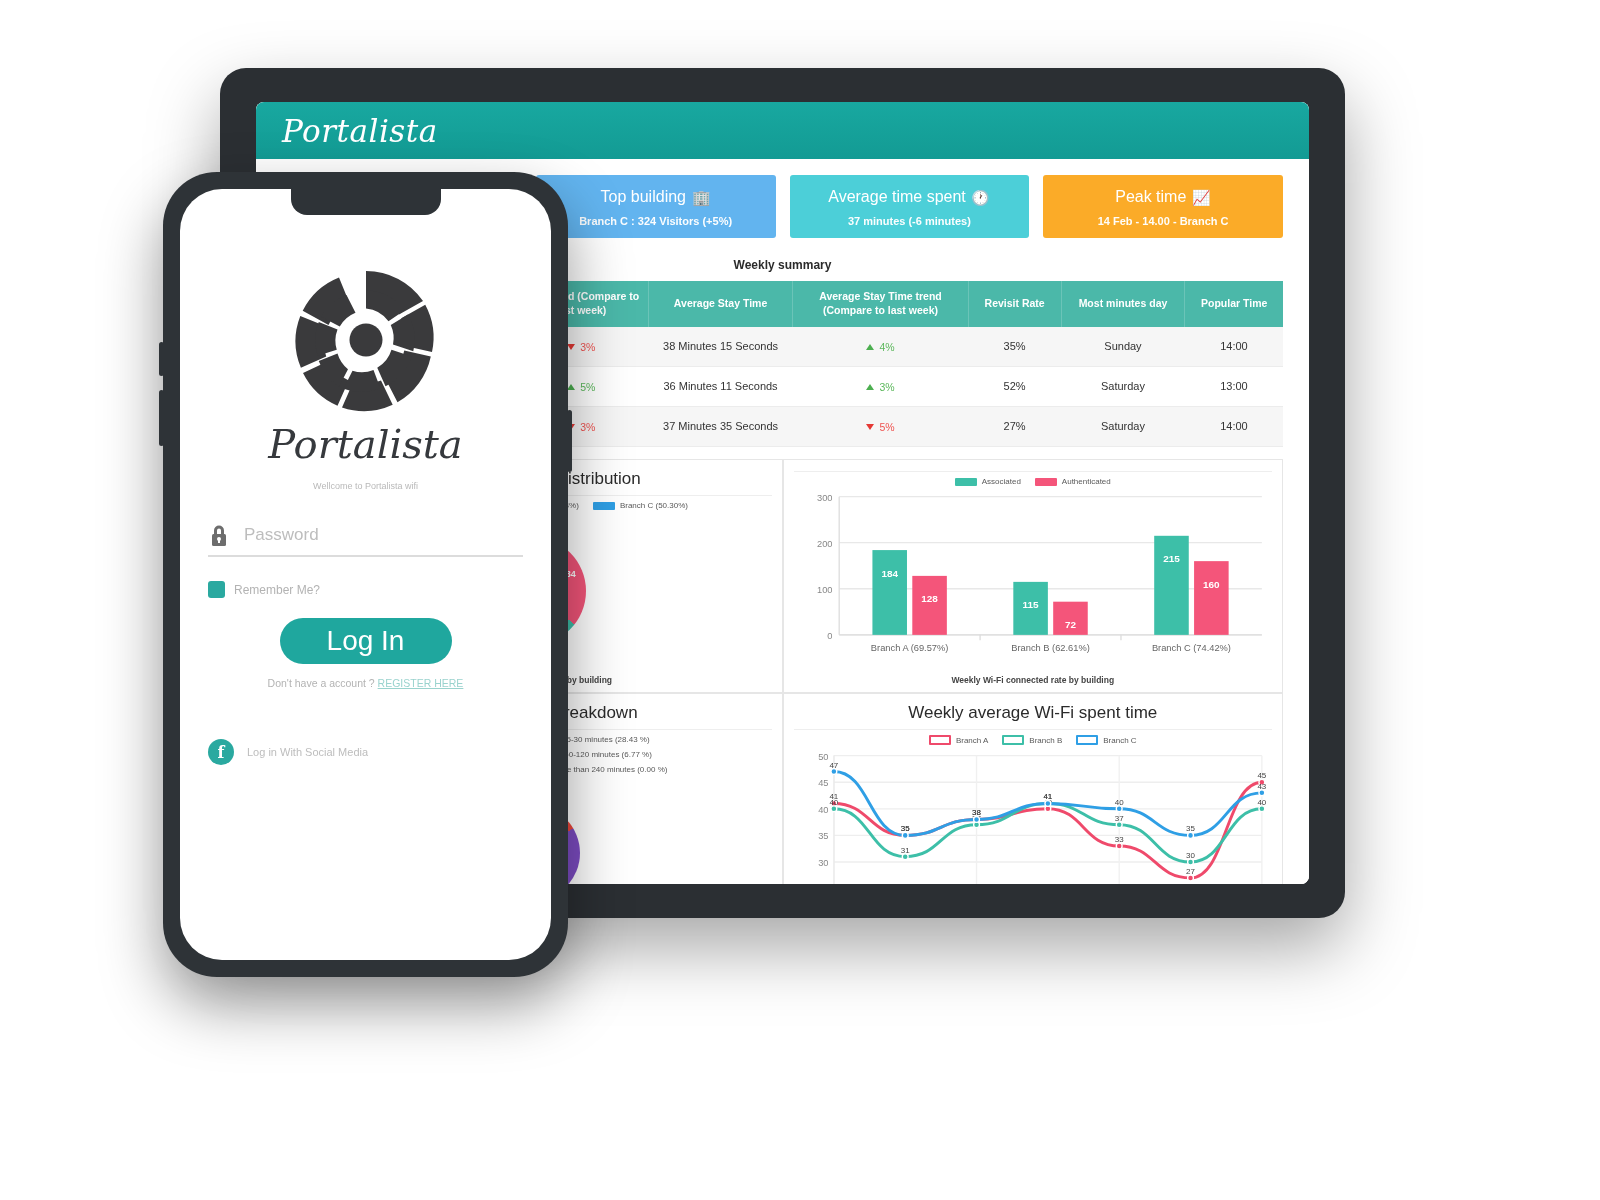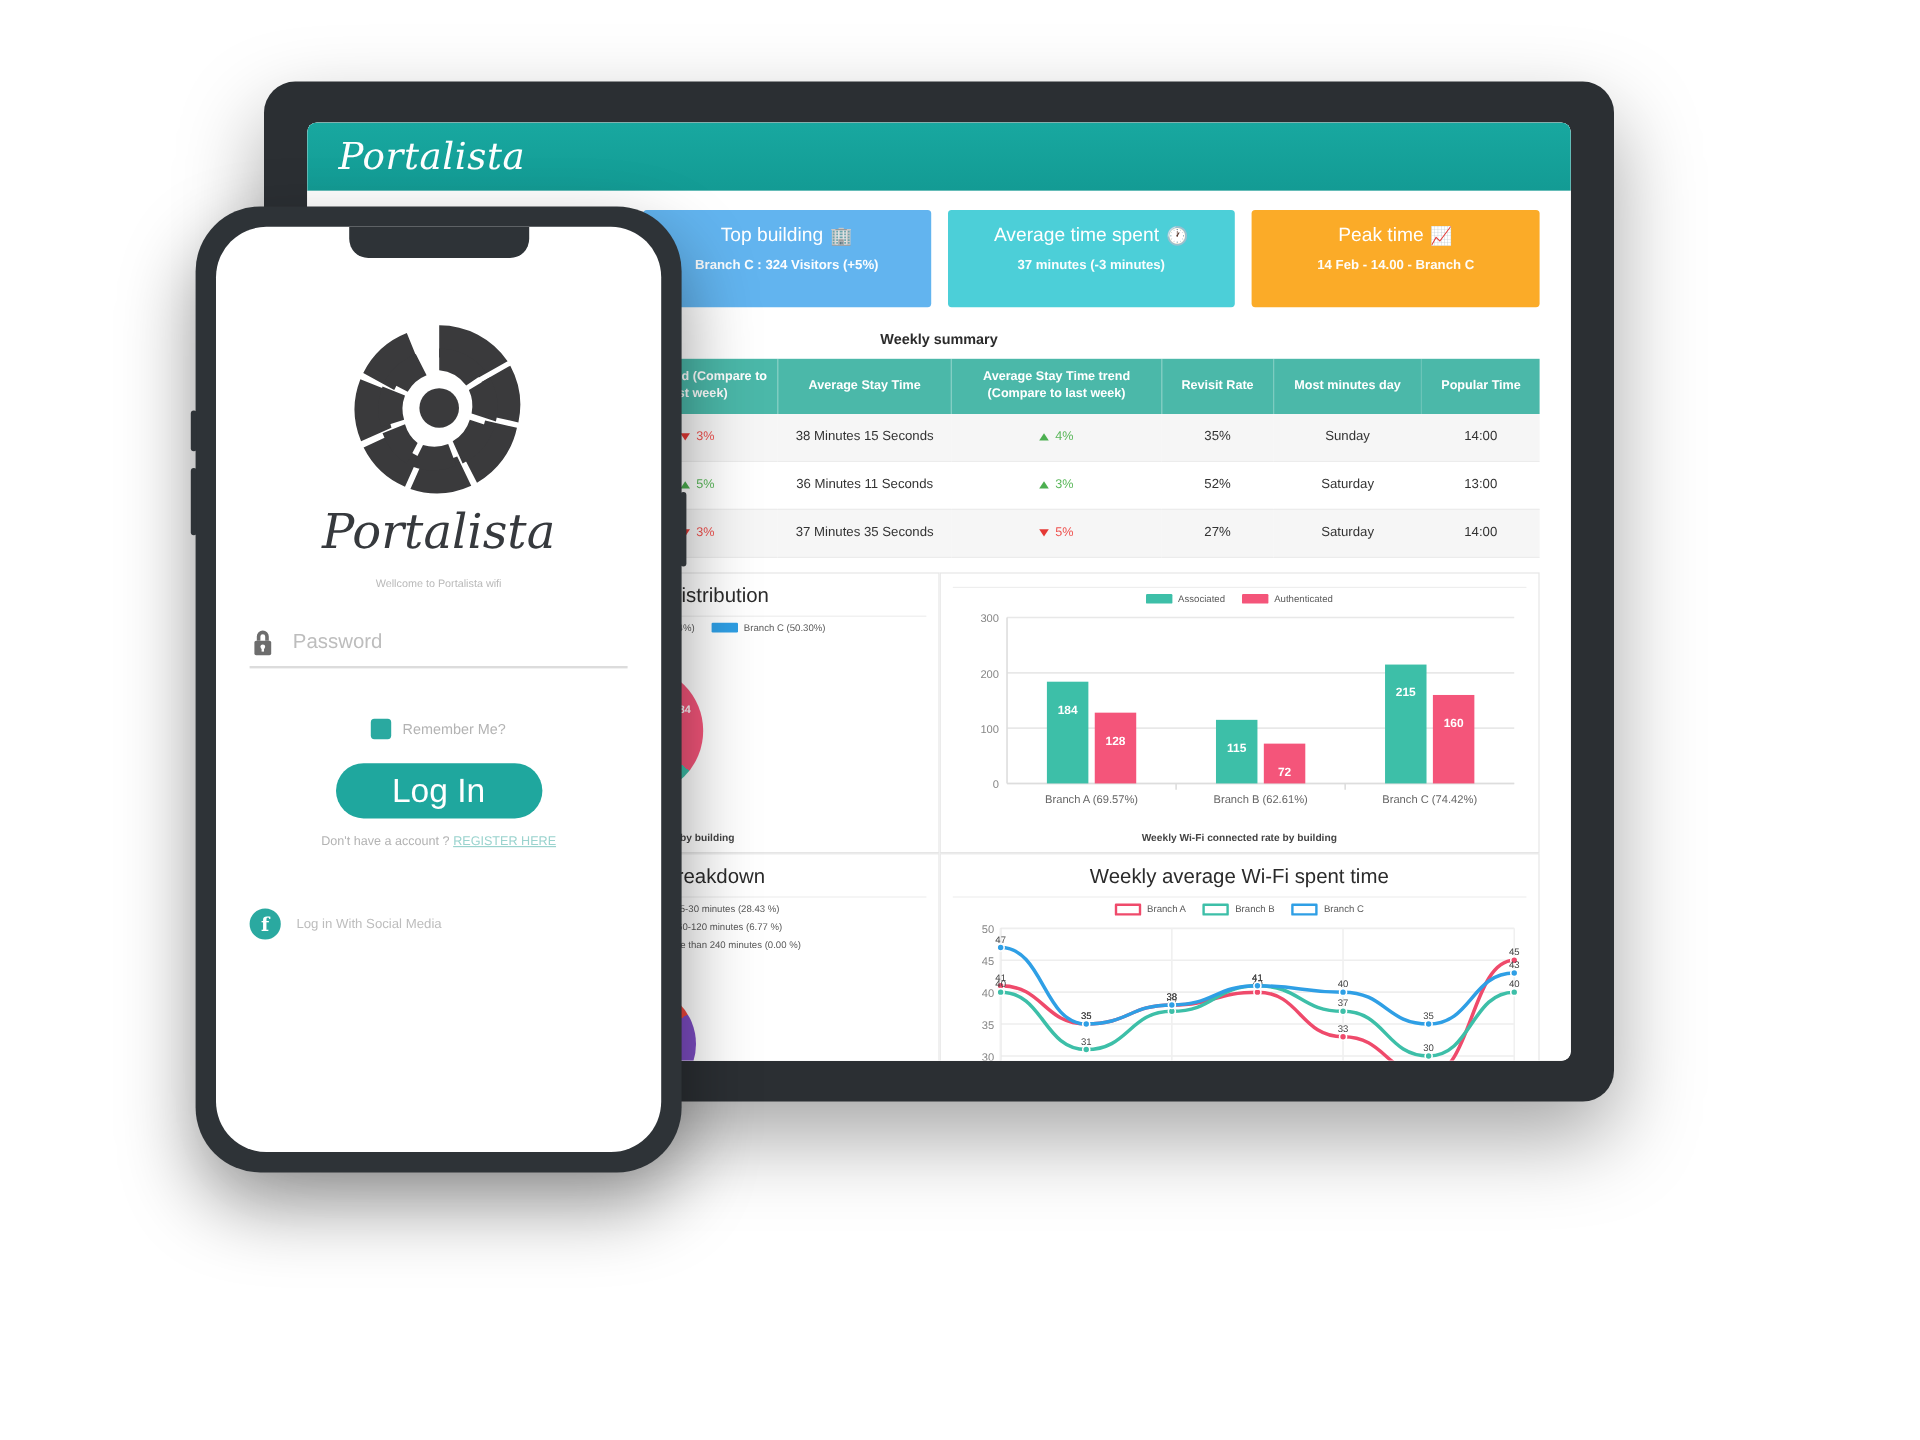--- a/index.html
+++ b/index.html
@@ -53,21 +53,21 @@
     padding: 16px 26px 6px 26px;
     overflow: hidden;
   }
 
   
   .kpi-row { display: flex; gap: 14px; align-items: flex-start; }
   .kpi {
     flex: 1;
     border-radius: 3px;
     color: #fff;
-    padding: 12px 10px 28px 10px;
+    padding: 12px 10px 10px 10px;
     text-align: center;
   }
   .kpi-title {
     font-size: 16px; font-weight: 400;
     line-height: 1.25;
     display: flex; align-items: center; justify-content: center; gap: 6px;
     flex-wrap: wrap;
   }
   .kpi-sub { font-size: 11px; font-weight: bold; margin-top: 7px; line-height: 1.3; }
   .kpi-ico { font-size: 15px; line-height: 1; }
@@ -198,22 +198,22 @@
   }
   .field-icon { width: 22px; height: 24px; flex:none; display:flex; align-items:center; justify-content:center; }
   .field input {
     border: none; outline: none; width: 100%;
     font-size: 17px; color: #555;
     font-family: "Liberation Sans", sans-serif;
     background: transparent;
   }
   .field input::placeholder { color: #bdbdbd; }
   .remember {
-    display:flex; align-items:center; justify-content:center; gap: 9px;
-    margin-top: 42px;
+    display:flex; align-items:center; gap: 9px;
+    margin-top: 24px;
   }
   .rm-box { width: 17px; height: 17px; background: #2aa9a0; border-radius: 3px; }
   .rm-label { font-size: 12px; color: #b3b3b3; }
   .login-btn {
     display:block; margin: 20px auto 0 auto;
     width: 172px; height: 46px;
     background: #1fa79e; color:#fff;
     border:none; border-radius: 24px;
     font-size: 28px; cursor:pointer;
     font-family: "Liberation Sans", sans-serif;
@@ -260,21 +260,21 @@
               <span>Top building</span>
               <span class="kpi-ico">🏢</span>
             </div>
             <div class="kpi-sub">Branch C : 324 Visitors (+5%)</div>
           </div>
           <div class="kpi kpi-c">
             <div class="kpi-title">
               <span>Average time spent</span>
               <span class="kpi-ico">🕐</span>
             </div>
-            <div class="kpi-sub">37 minutes (-3 minutes)</div>
+            <div class="kpi-sub">37 minutes (-6 minutes)</div>
           </div>
           <div class="kpi kpi-d">
             <div class="kpi-title">
               <span>Peak time</span>
               <span class="kpi-ico">📈</span>
             </div>
             <div class="kpi-sub">14 Feb - 14.00 - Branch C</div>
           </div>
         </div>
 

